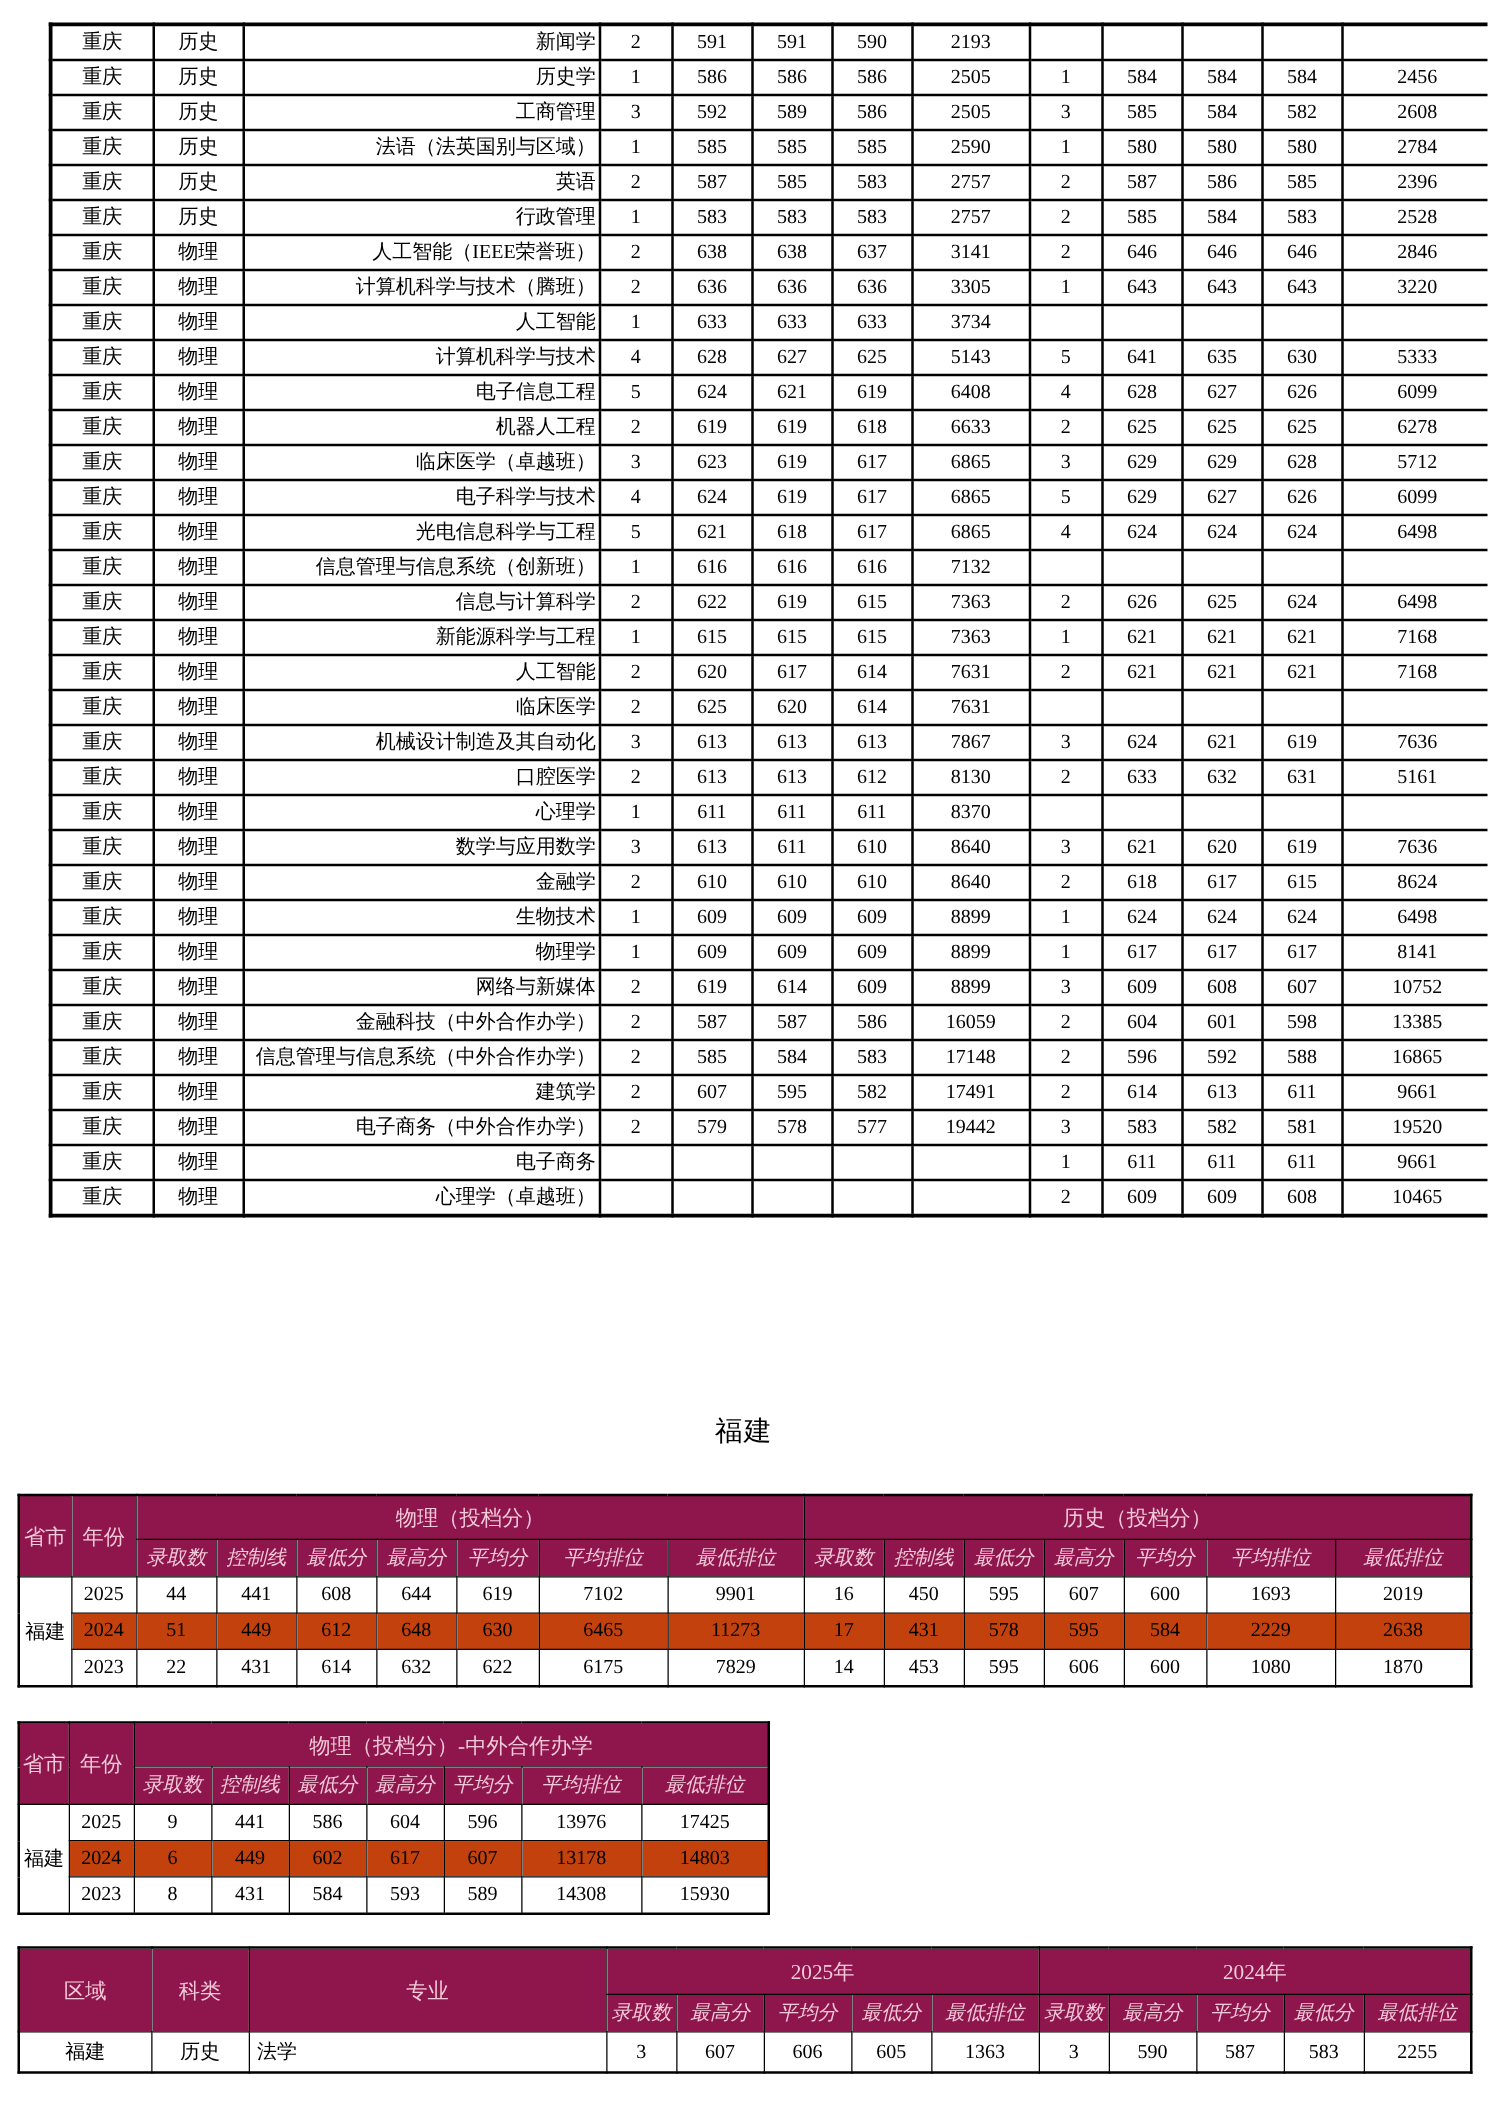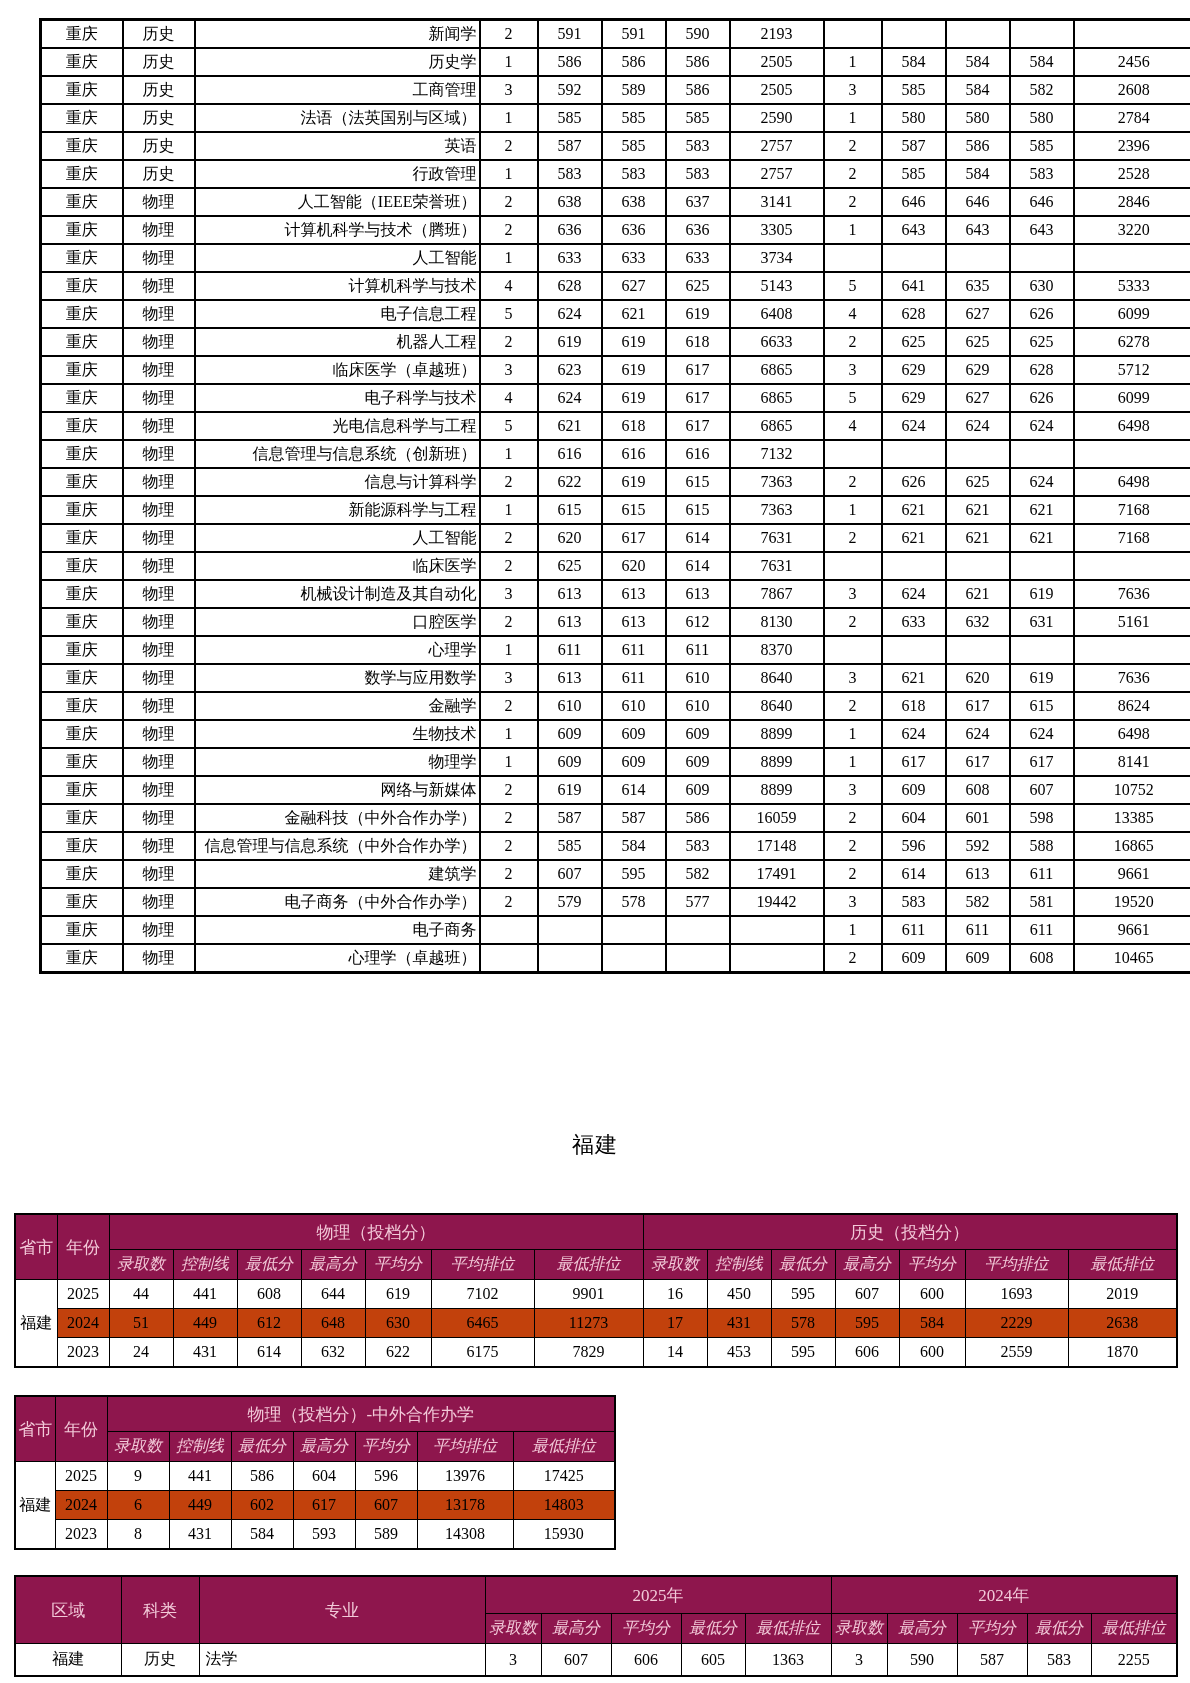--- a/index.html
+++ b/index.html
@@ -21,21 +21,21 @@
 
   
   .section-title {
     position:absolute; top:1130px; left:0; width:100%;
     text-align:center; font-size:22px; letter-spacing:1px;
   }
 
   
   table.fj {
     position:absolute; border-collapse:collapse; table-layout:fixed;
-    border:2px solid #000; background:#fff;margin-top:18px;
+    border:2px solid #000; background:#fff;
   }
   table.fj th {
     background:#8E164D; color:#F2C9D8; font-weight:normal;
     border:1px solid #000; font-size:16px; padding:0 2px; overflow:hidden;
   }
   table.fj thead tr.grp th { height:34px; font-size:17px; }
   table.fj thead tr.sub th { height:29px;font-style:italic; }
   table.fj td {
     border:1px solid #000; height:28px; font-size:16px;
     text-align:center; padding:0 2px; overflow:hidden;
@@ -659,33 +659,33 @@
           <td>17</td>
           <td>431</td>
           <td>578</td>
           <td>595</td>
           <td>584</td>
           <td>2229</td>
           <td>2638</td>
         </tr>
         <tr>
           <td>2023</td>
-          <td>24</td>
+          <td>22</td>
           <td>431</td>
           <td>614</td>
           <td>632</td>
           <td>622</td>
           <td>6175</td>
           <td>7829</td>
           <td>14</td>
           <td>453</td>
           <td>595</td>
           <td>606</td>
           <td>600</td>
-          <td>2559</td>
+          <td>1080</td>
           <td>1870</td>
         </tr>
       </tbody>
   </table>
 
   <table class="fj fj2">
     <colgroup>
       <col style="width:40px">
         <col style="width:52px">
       <col style="width:62px">

